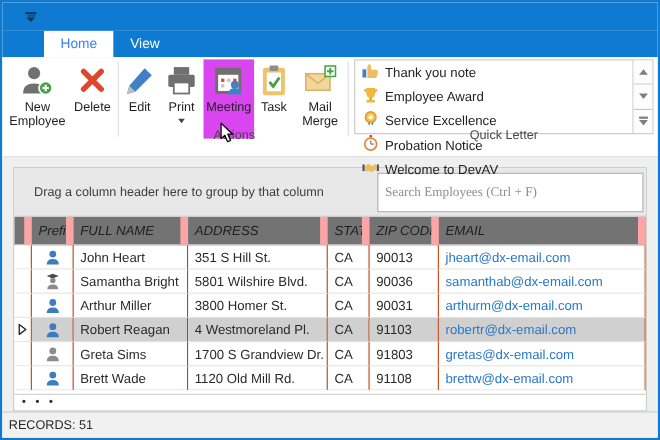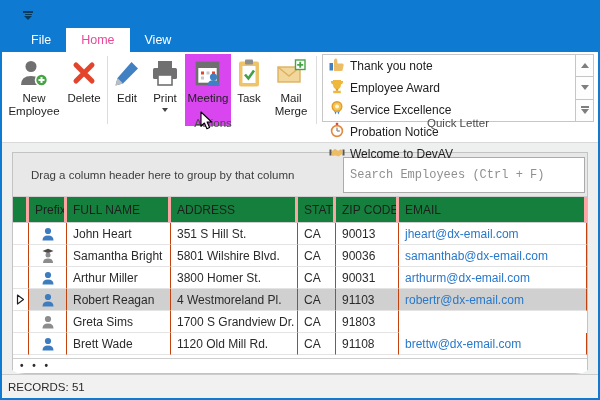--- a/index.html
+++ b/index.html
@@ -10,21 +10,21 @@
   
   .titlebar{ height:26px; background:#0f7ad1; flex:0 0 auto; position:relative;}
   .qat{ position:absolute; left:20px; top:9px; width:12px; height:9px; display:flex; flex-direction:column; align-items:center; gap:1px; cursor:default;}
   .qat .b1{ width:10px; height:2px; background:#083a5c;}
   .qat .b2{ width:7px;  height:2px; background:#083a5c;}
   .qat .b3{ width:0; height:0; border-left:4px solid transparent; border-right:4px solid transparent; border-top:4px solid #083a5c;}
 
   
   .tabrow{ height:24px; background:#0f7ad1; display:flex; padding-left:14px; flex:0 0 auto;}
   .tab{ padding:0 15px; line-height:24px; font-size:12.5px; color:#fff; cursor:default;}
-  .tab.active{ background:#fff; color:#ec4899;}
+  .tab.active{ background:#fff; color:#3b82f6;margin-left:24px;}
 
   
   .ribbon{ height:91px; background:#fff; position:relative; flex:0 0 auto; border-bottom:1px solid #d9d9d9;}
   .btnrow{ position:absolute; left:4px; top:2px; display:flex; align-items:stretch; height:72px;}
   .bigbtn{ display:flex; flex-direction:column; align-items:center; padding-top:3px; cursor:default;}
   .bigbtn .ic{ width:32px; height:32px; margin-bottom:3px;}
   .bigbtn .lbl{ font-size:11.5px; line-height:13px; color:#1e1e1e; text-align:center; white-space:pre-line;}
   .bigbtn .drop{ width:0;height:0;border-left:3.5px solid transparent;border-right:3.5px solid transparent;border-top:4px solid #444; margin-top:3px;}
   .bigbtn.hl{ background:#d946ef;}
   .w56{width:56px}.w44{width:44px}.w36{width:36px}.w40{width:40px}.w46{width:46px}.w48{width:48px}
@@ -43,31 +43,31 @@
   .gsbtn{ flex:1; display:flex; flex-direction:column; align-items:center; justify-content:center; border-bottom:1px solid #c6c6c6; background:#fdfdfd; cursor:default;}
   .gsbtn:last-child{ border-bottom:none;}
   .tri-up{ width:0;height:0;border-left:4px solid transparent;border-right:4px solid transparent;border-bottom:5px solid #7e7e7e;}
   .tri-dn{ width:0;height:0;border-left:4px solid transparent;border-right:4px solid transparent;border-top:5px solid #7e7e7e;}
   .ddbar{ width:8px;height:1.5px;background:#7e7e7e;margin-bottom:1.5px;}
 
   
   .cursor{ position:absolute; left:198px; top:59px; z-index:5; pointer-events:none;}
 
   
-  .main{ flex:1; background:#eef0f0; padding:9px 10px 0 10px; overflow:hidden;border-radius:23px;}
+  .main{ flex:1; background:#eef0f0; padding:9px 10px 0 10px; overflow:hidden;}
   .gridpanel{ background:#fff; border:1px solid #c3c3c3; height:222px; display:flex; flex-direction:column;}
   .grouprow{ height:44px; background:#e8e8e8; border-bottom:1px solid #cfcfcf; display:flex; align-items:center; justify-content:space-between; padding:0 2px 0 18px; flex:0 0 auto;}
   .grouptext{ font-size:11.5px; color:#3d3d3d;}
-  .search{ width:242px; height:36px; border:1px solid #ababab; background:#fff; font-size:12px; padding:0 6px; color:#c2410c; font-family:Liberation Mono, monospace; outline:none;}
+  .search{ width:242px; height:36px; border:1px solid #ababab; background:#fff; font-size:12px; padding:0 6px; color:#c2410c; font-family:Liberation Serif, serif; outline:none;}
   .search::placeholder{ color:#8f8f8f; opacity:1;}
 
   .grid{ flex:1; display:flex; flex-direction:column; overflow:hidden;}
   .hrow,.drow{ display:grid; grid-template-columns:16px 38px 104px 127px 38px 63px 1fr;}
   .hrow{ height:26px; flex:0 0 auto;}
-  .hcell{ font-size:12px; color:#1e1e1e; display:flex; align-items:center; padding-left:6px; border-right:3px solid #fca5a5; border-bottom:1px solid #cfcfcf; background:#15803d; white-space:nowrap; overflow:hidden; cursor:default;}
+  .hcell{ font-size:12px; color:#1e1e1e; display:flex; align-items:center; padding-left:6px; border-right:7px solid #fca5a5; border-bottom:1px solid #cfcfcf; background:#737373; white-space:nowrap; overflow:hidden; cursor:default;font-style:italic;}
   .drow{ height:22px; flex:0 0 auto; cursor:default;}
   .dcell{ font-size:12px; color:#2a2a2a; display:flex; align-items:center; padding-left:6px; border-right:1px solid #c2410c; border-bottom:1px solid #e4e4e4; white-space:nowrap; overflow:hidden;}
   .dcell.ind{ padding:0; justify-content:center; background:#fff !important;}
   .dcell.pfx{ padding:0; justify-content:center;}
   .dcell.email{ color:#2778cb;}
   .drow.selected .dcell:not(.ind){ background:#d0d0d0;}
   .filler{ flex:1; background:#fff;}
   .gridfooter{ height:15px; border-top:1px solid #cfcfcf; background:#fff; display:flex; align-items:center; padding-left:7px; flex:0 0 auto;}
   .dots{ font-size:10px; font-weight:bold; letter-spacing:3px; color:#2a2a2a; line-height:10px;}
 
@@ -82,21 +82,20 @@
 
   <div class="titlebar">
     <div class="qat">
       <span class="b1"></span>
       <span class="b2"></span>
       <span class="b3"></span>
     </div>
   </div>
 
   <div class="tabrow">
-    <div class="tab">File</div>
     <div class="tab active">Home</div>
     <div class="tab">View</div>
   </div>
 
   <div class="ribbon">
     <div class="btnrow">
 
       <div class="bigbtn w56">
         <span class="ic">
           <svg width="32" height="32" viewBox="0 0 32 32">
@@ -347,20 +346,21 @@
           <div class="dcell pfx">
             <svg width="16" height="16" viewBox="0 0 16 16">
                 <circle cx="8" cy="5" r="3.1" fill="#8c8c8c"></circle>
                 <path d="M2.5,14.5 q0-5 5.5-5 q5.5,0 5.5,5 z" fill="#8c8c8c"></path>
               </svg>
           </div>
           <div class="dcell">Greta Sims</div>
           <div class="dcell">1700 S Grandview Dr.</div>
           <div class="dcell">CA</div>
           <div class="dcell">91803</div>
+          <div class="dcell email">gretas@dx-email.com</div>
         </div>
 
         <div class="drow">
           <div class="dcell ind"></div>
           <div class="dcell pfx">
             <svg width="16" height="16" viewBox="0 0 16 16">
                 <circle cx="8" cy="5" r="3.1" fill="#3e7cc0"></circle>
                 <path d="M2.5,14.5 q0-5 5.5-5 q5.5,0 5.5,5 z" fill="#3e7cc0"></path>
               </svg>
           </div>

